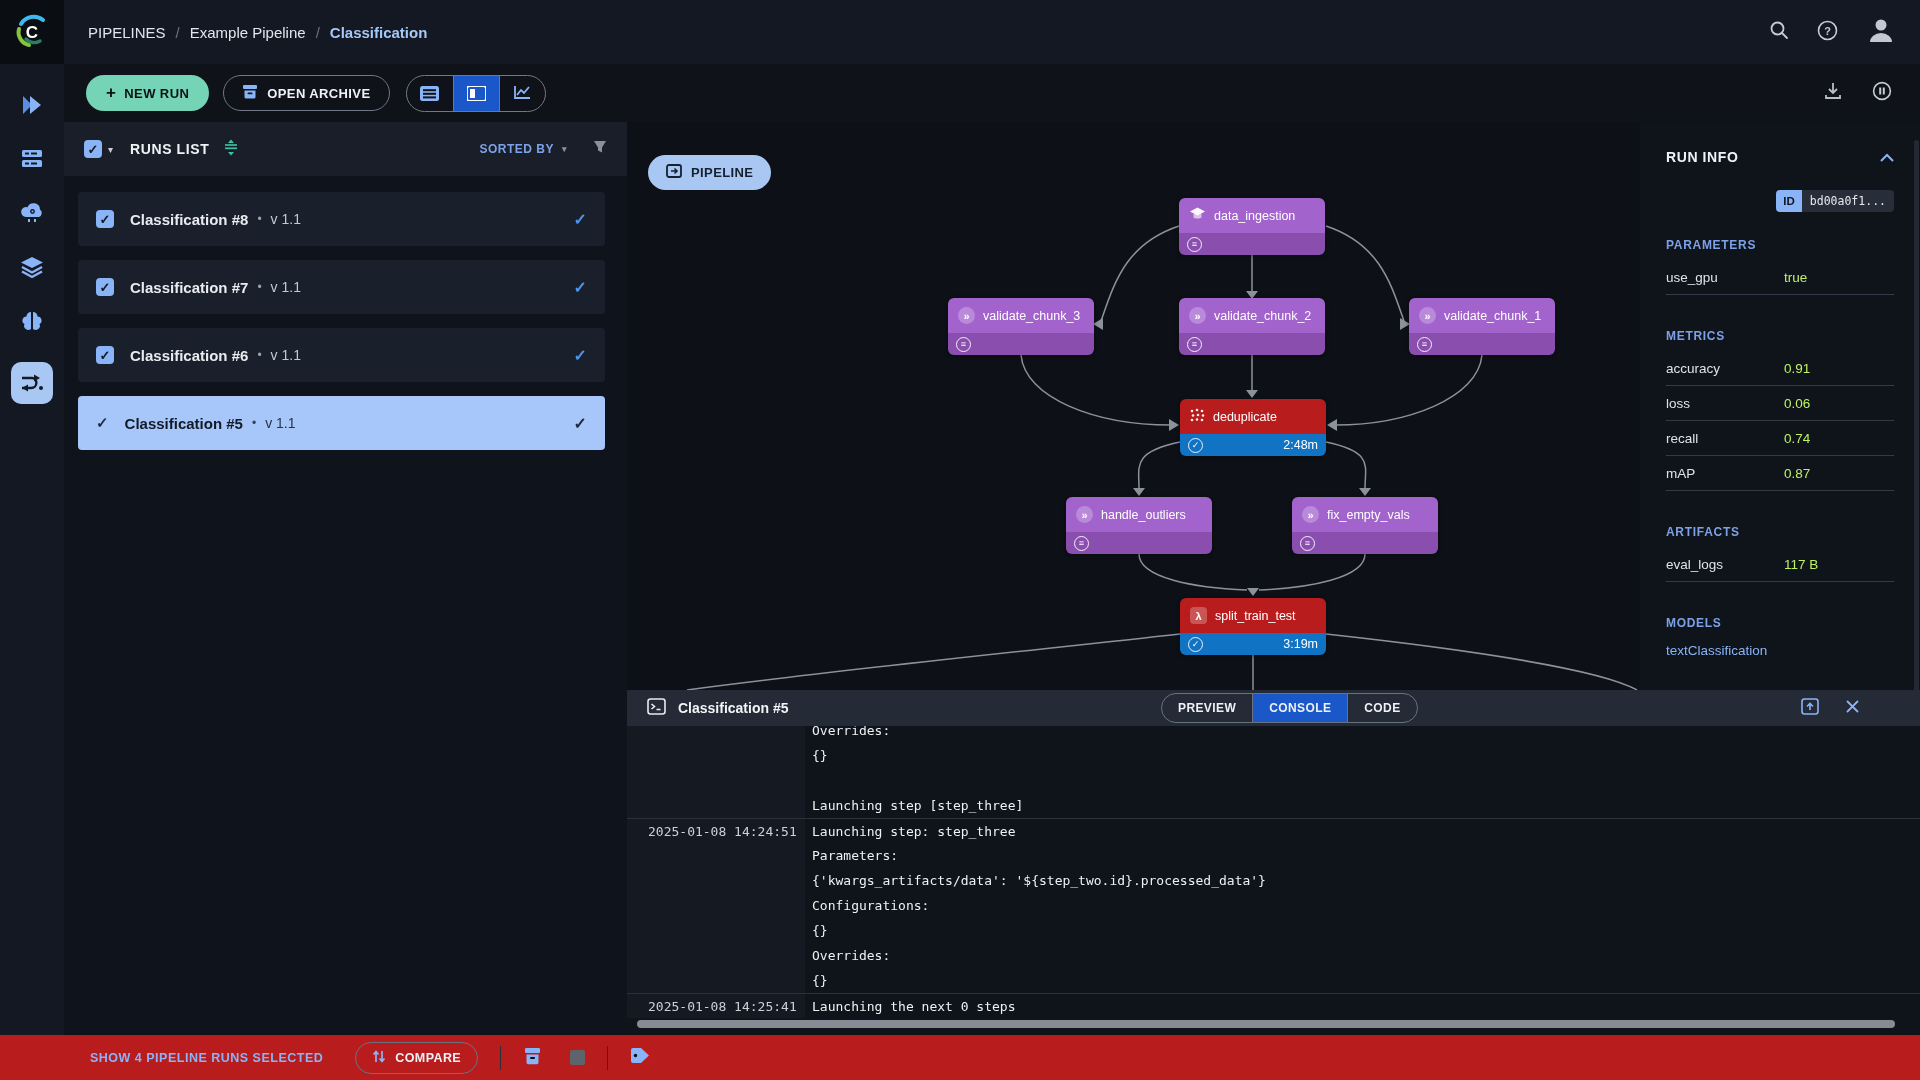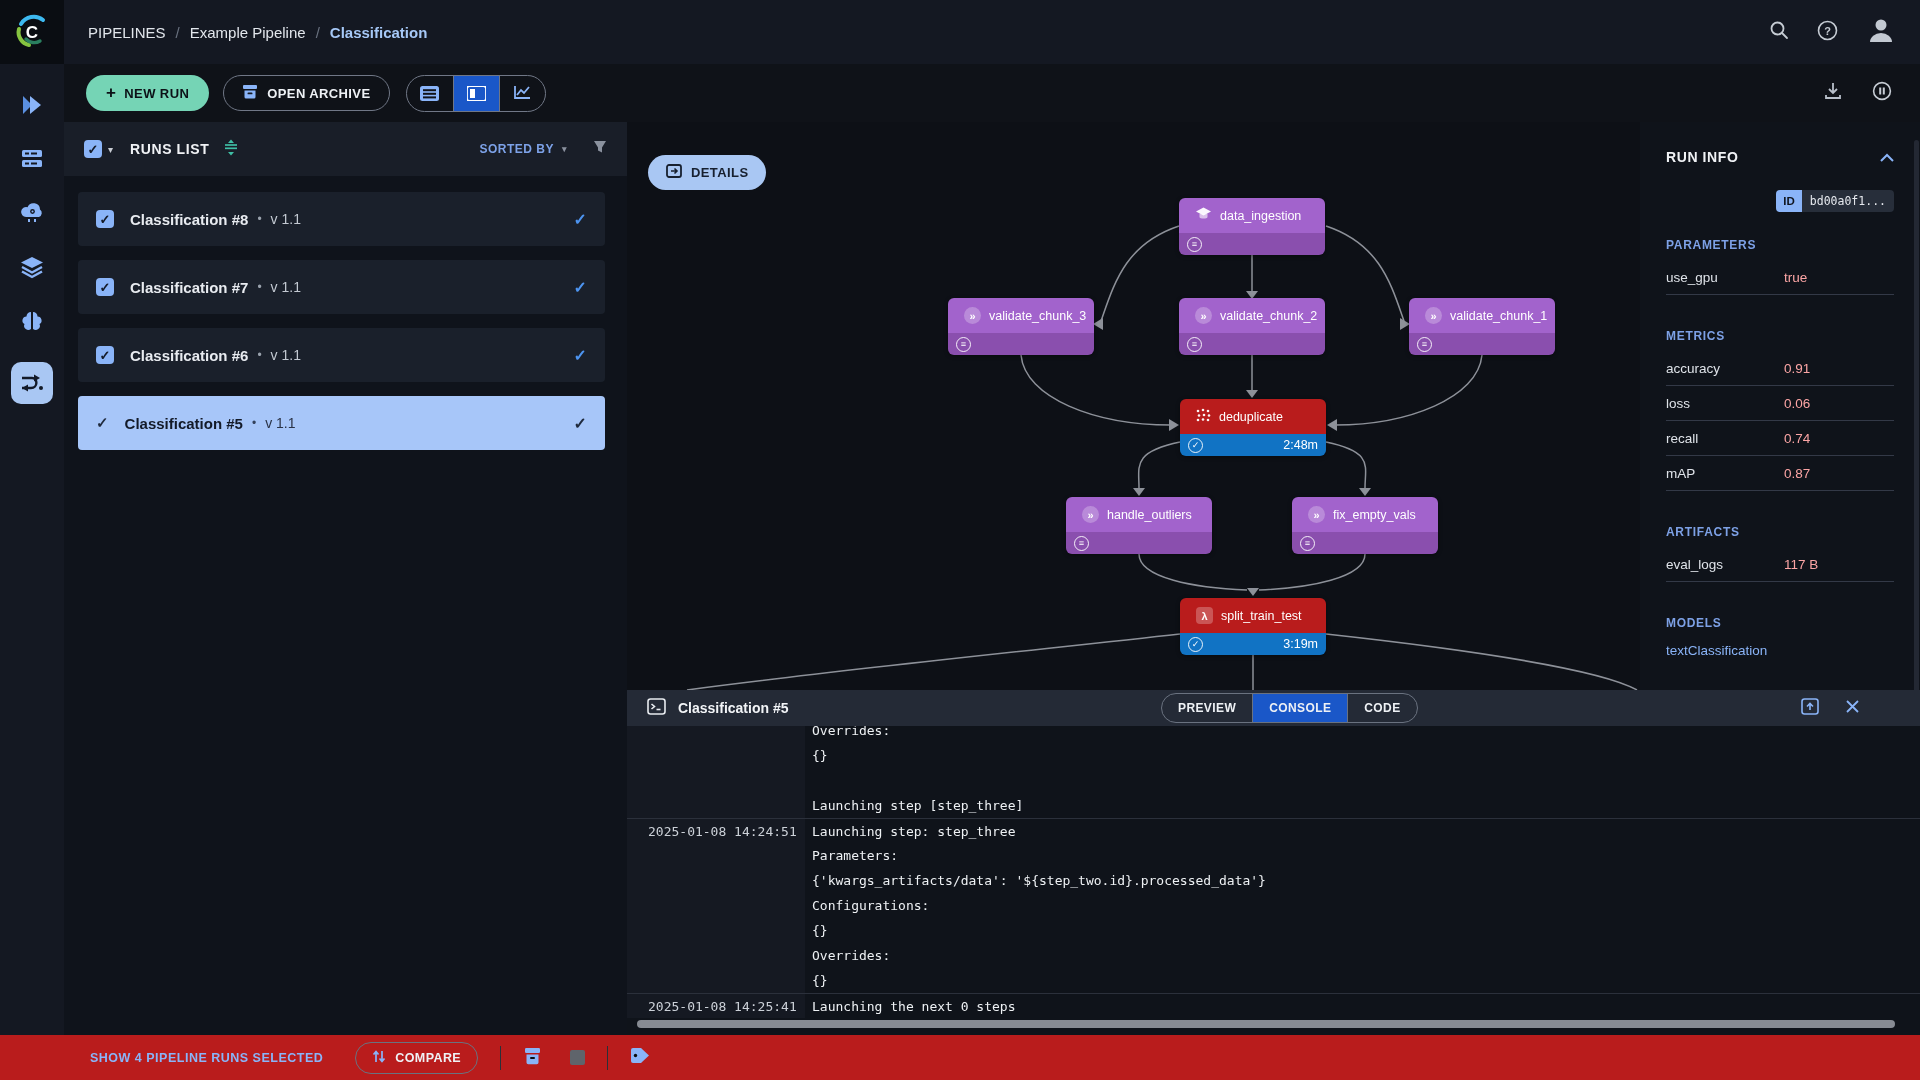--- a/index.html
+++ b/index.html
@@ -49,21 +49,21 @@
   .run-item.selected .name { color:#131a28; }
   .run-item.selected .dot { color:#33415c; }
   .run-item.selected .ver { color:#2a3347; }
   .run-item.selected .right-check { color:#1f2a3d; }
   .sel-check { color:#1f2a3d; font-size:15px; font-weight:bold; }
 
   
   #graph { position:absolute; left:627px; top:122px; width:1013px; height:568px; background:#0d1016; overflow:hidden; }
   #details-btn { position:absolute; left:21px; top:33px; height:35px; padding:0 18px; border-radius:18px; background:#a9c7f3; color:#17202f; font-weight:bold; font-size:13px; letter-spacing:.4px; display:flex; align-items:center; gap:9px; border:none; cursor:pointer; }
   .node { position:absolute; width:146px; height:57px; border-radius:6px; overflow:hidden; cursor:pointer; box-shadow:0 1px 4px rgba(0,0,0,.4); }
-  .node .top { height:35px; display:flex; align-items:center; gap:8px; padding:0 16px; }
+  .node .top { height:35px; display:flex; align-items:center; gap:8px; padding:0 10px; }
   .node .bottom { height:22px; display:flex; align-items:center; padding:0 8px; gap:6px; }
   .node .label { color:#fff; font-size:12.5px; white-space:nowrap; }
   .node.purple .top { background:#a263cc; }
   .node.purple .bottom { background:#8a4fae; }
   .node.blue .top { background:#b91c1c; }
   .node.blue .bottom { background:#1173c4; }
   .circ-badge { width:17px; height:17px; border-radius:50%; background:rgba(255,255,255,.25); color:#fff; display:flex; align-items:center; justify-content:center; font-size:11px; font-weight:bold; flex:none; }
   .circ-outline { width:15px; height:15px; border-radius:50%; border:1.4px solid rgba(255,255,255,.9); color:#fff; display:flex; align-items:center; justify-content:center; font-size:9px; line-height:1; flex:none; }
   .sq-badge { width:17px; height:17px; border-radius:4px; background:rgba(255,255,255,.25); color:#fff; display:flex; align-items:center; justify-content:center; font-size:11px; font-weight:bold; flex:none; }
   .duration { margin-left:auto; color:#fff; font-size:12.5px; }
@@ -72,21 +72,21 @@
   #run-info { position:absolute; left:1640px; top:122px; width:280px; height:568px; background:#0f131a; padding:26px 26px 0 26px; overflow:hidden; }
   #run-info-title-row { display:flex; align-items:center; justify-content:space-between; }
   #run-info-title { font-weight:bold; font-size:14px; letter-spacing:.6px; color:#f0f2f5; }
   #id-row { margin-top:24px; display:flex; justify-content:flex-end; }
   #id-chip { display:flex; height:22px; border-radius:4px; overflow:hidden; }
   #id-chip .id-label { background:#8ab4f8; color:#10151f; font-weight:bold; font-size:11.5px; padding:0 7px; display:flex; align-items:center; }
   #id-chip .id-value { background:#272e3a; color:#e6e9ee; font-family:"DejaVu Sans Mono", monospace; font-size:11.5px; padding:0 8px; display:flex; align-items:center; }
   .section-title { color:#7da1e6; font-weight:bold; font-size:12px; letter-spacing:.7px; }
   .info-row { display:flex; align-items:center; padding:10px 0 9px 0; border-bottom:1px solid #333947; font-size:13.5px; }
   .info-row .k { width:118px; color:#dfe3e9; flex:none; }
-  .info-row .v { color:#fca5a5; }
+  .info-row .v { color:#bef264; }
   .model-link { margin-top:13px; color:#8ab4f8; font-size:13.5px; cursor:pointer; display:inline-block; }
 
   
   #console { position:absolute; left:627px; top:690px; width:1293px; height:345px; background:#0f131a; z-index:15; }
   #console-header { position:relative; height:36px; background:#242a36; display:flex; align-items:center; padding:0 20px; }
   #console-title { margin-left:12px; font-weight:bold; font-size:14px; color:#f2f4f7; }
   #console-tabs { position:absolute; left:534px; top:3px; display:flex; height:30px; border:1px solid #6a7280; border-radius:16px; overflow:hidden; }
   .ctab { padding:0 16px; display:flex; align-items:center; color:#eef1f5; font-weight:bold; font-size:12px; letter-spacing:.4px; cursor:pointer; }
   .ctab + .ctab { border-left:1px solid #6a7280; }
   .ctab.active { background:#1a57c8; }
@@ -341,21 +341,21 @@
       </g>
     </svg>
 
     <button id="details-btn">
       <span>
         <svg width="16" height="14" viewBox="0 0 16 14">
             <rect x="1" y="1" width="14" height="12" rx="2" stroke="#17202f" stroke-width="1.8" fill="none"></rect>
             <path d="M5 7 h6 M8.5 4.5 L11 7 L8.5 9.5" stroke="#17202f" stroke-width="1.6" fill="none"></path>
           </svg>
       </span>
-      <span>DETAILS</span>
+      <span>PIPELINE</span>
     </button>
 
     <div class="node purple" style="left:552px; top:76px;">
       <div class="top">
           <span><svg width="17" height="14" viewBox="0 0 17 14">
               <polygon points="8.5,0.5 16,4.5 8.5,8.5 1,4.5" fill="#fff" opacity=".95"></polygon>
               <path d="M4.5 6.8 v3.2 c0 2 8 2 8 0 V6.8" fill="#fff" opacity=".6"></path>
             </svg></span>
           <span class="label">data_ingestion</span>
         </div>

